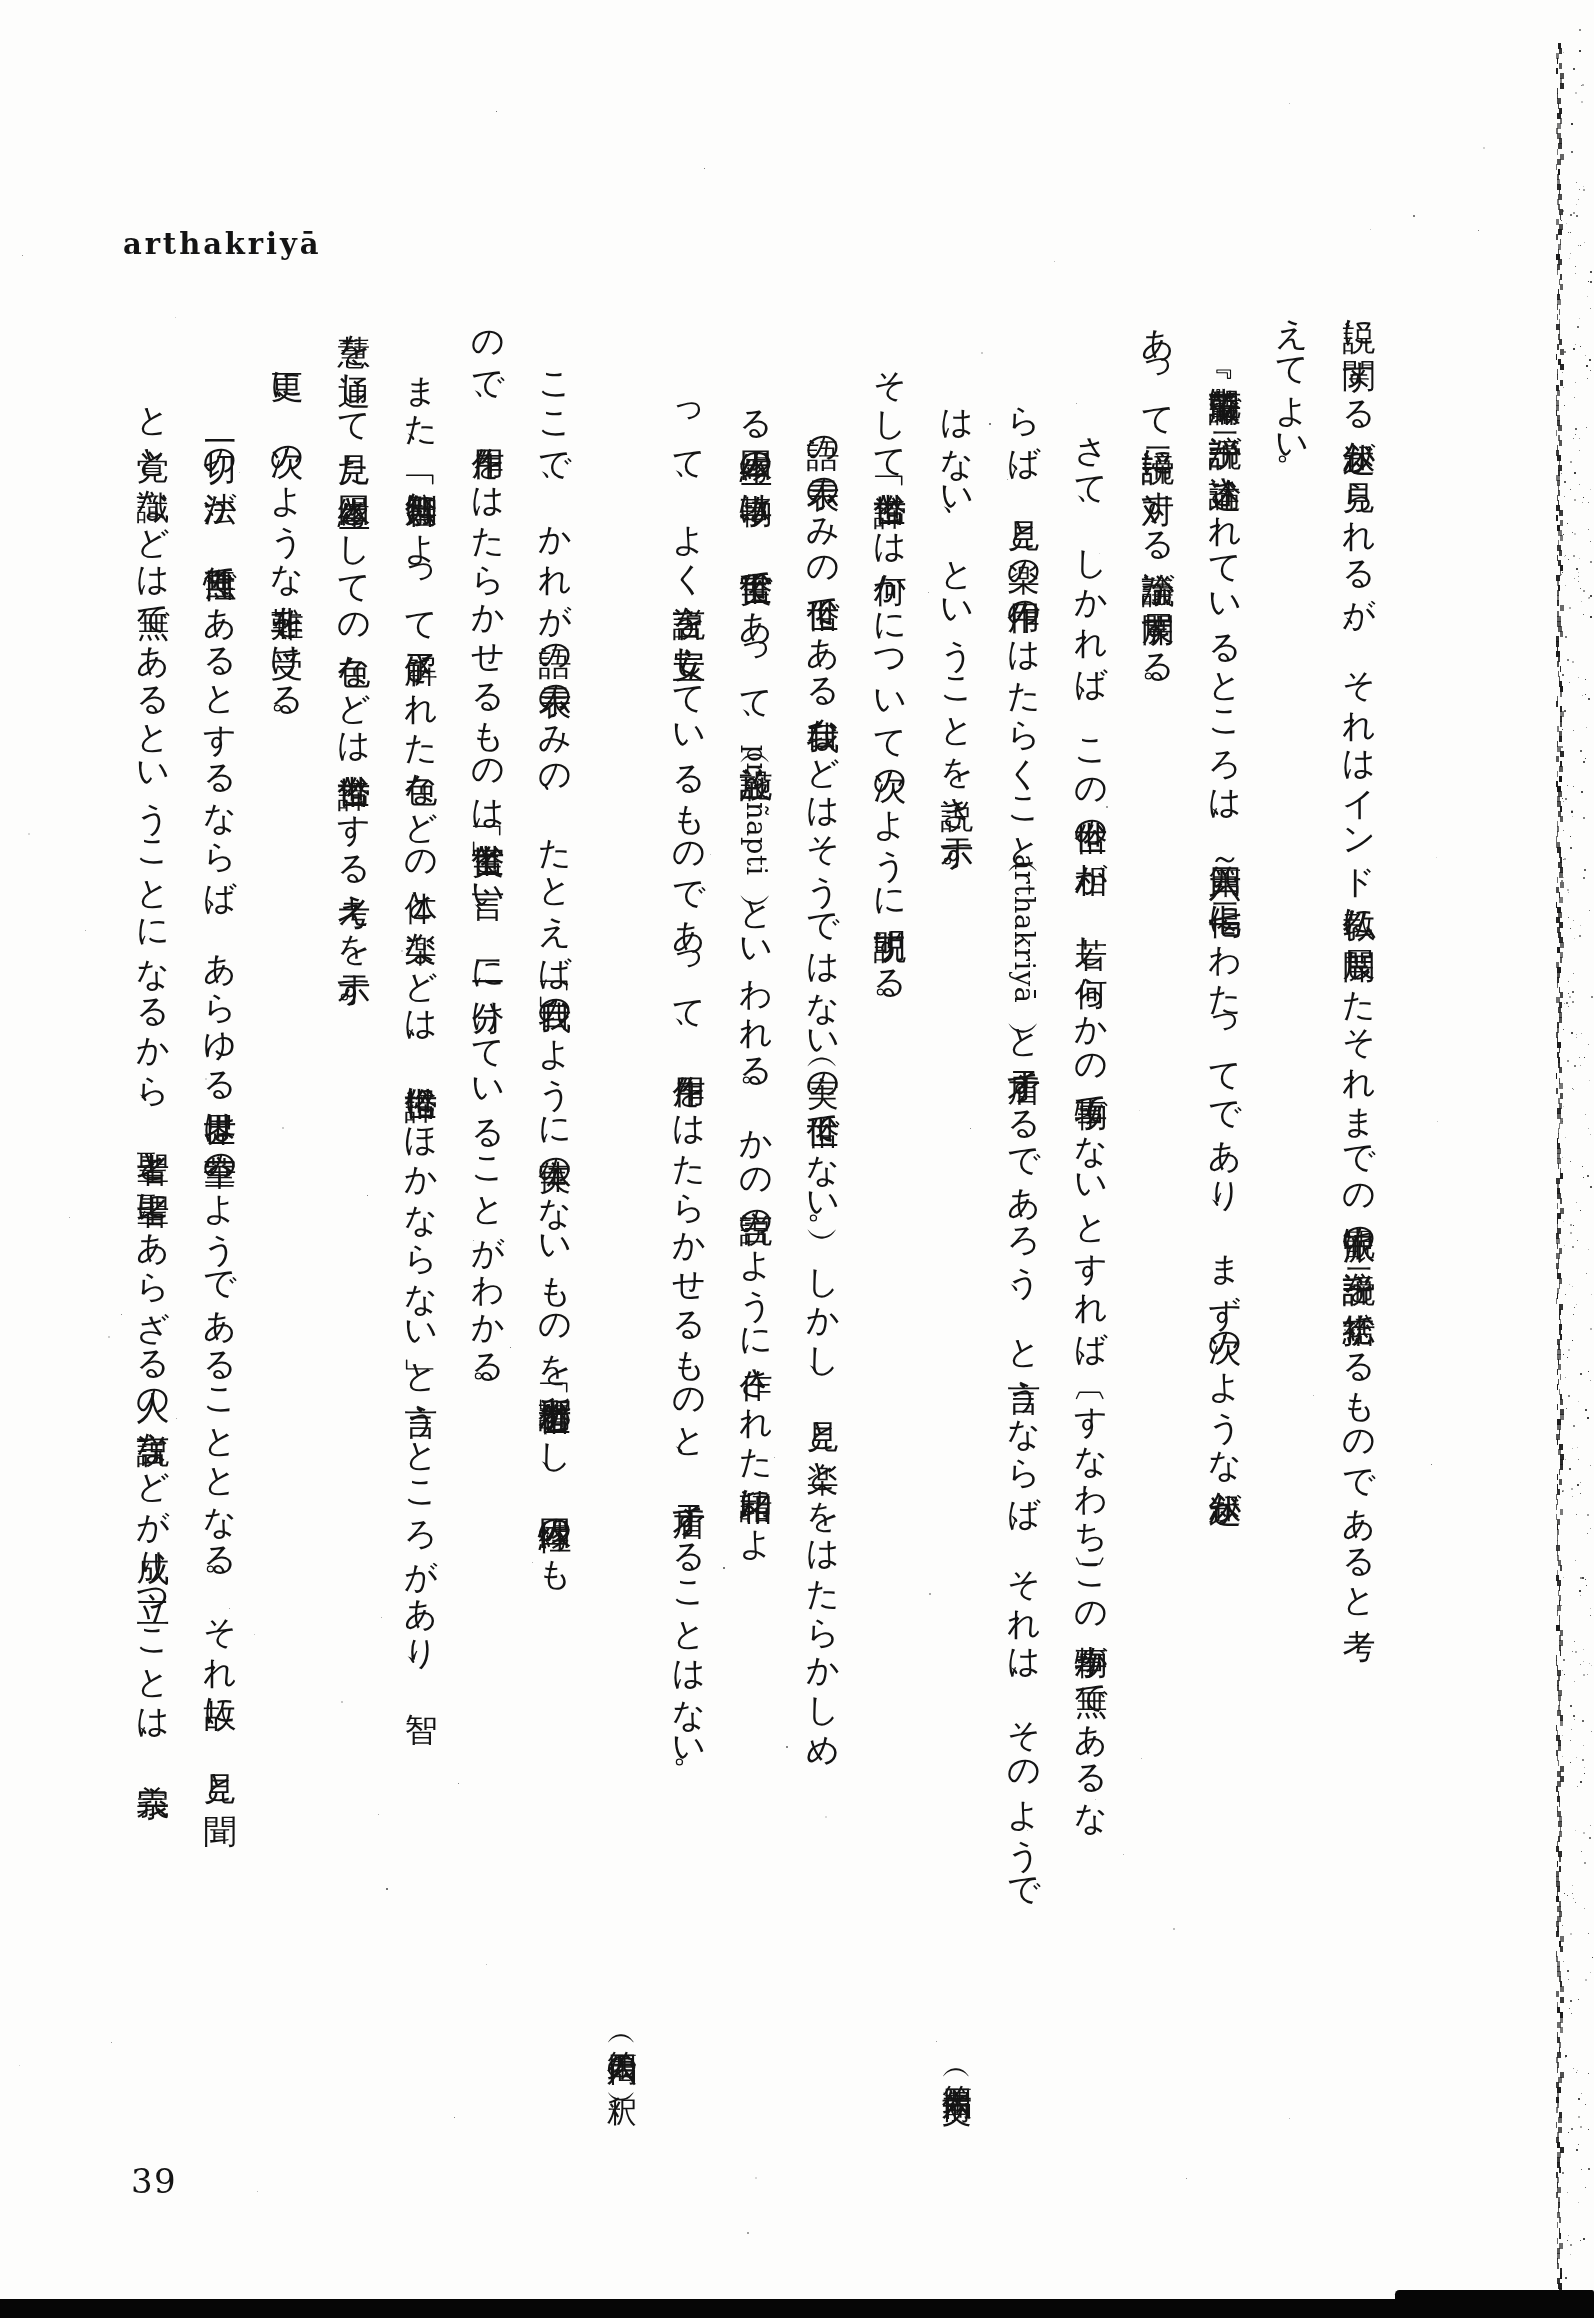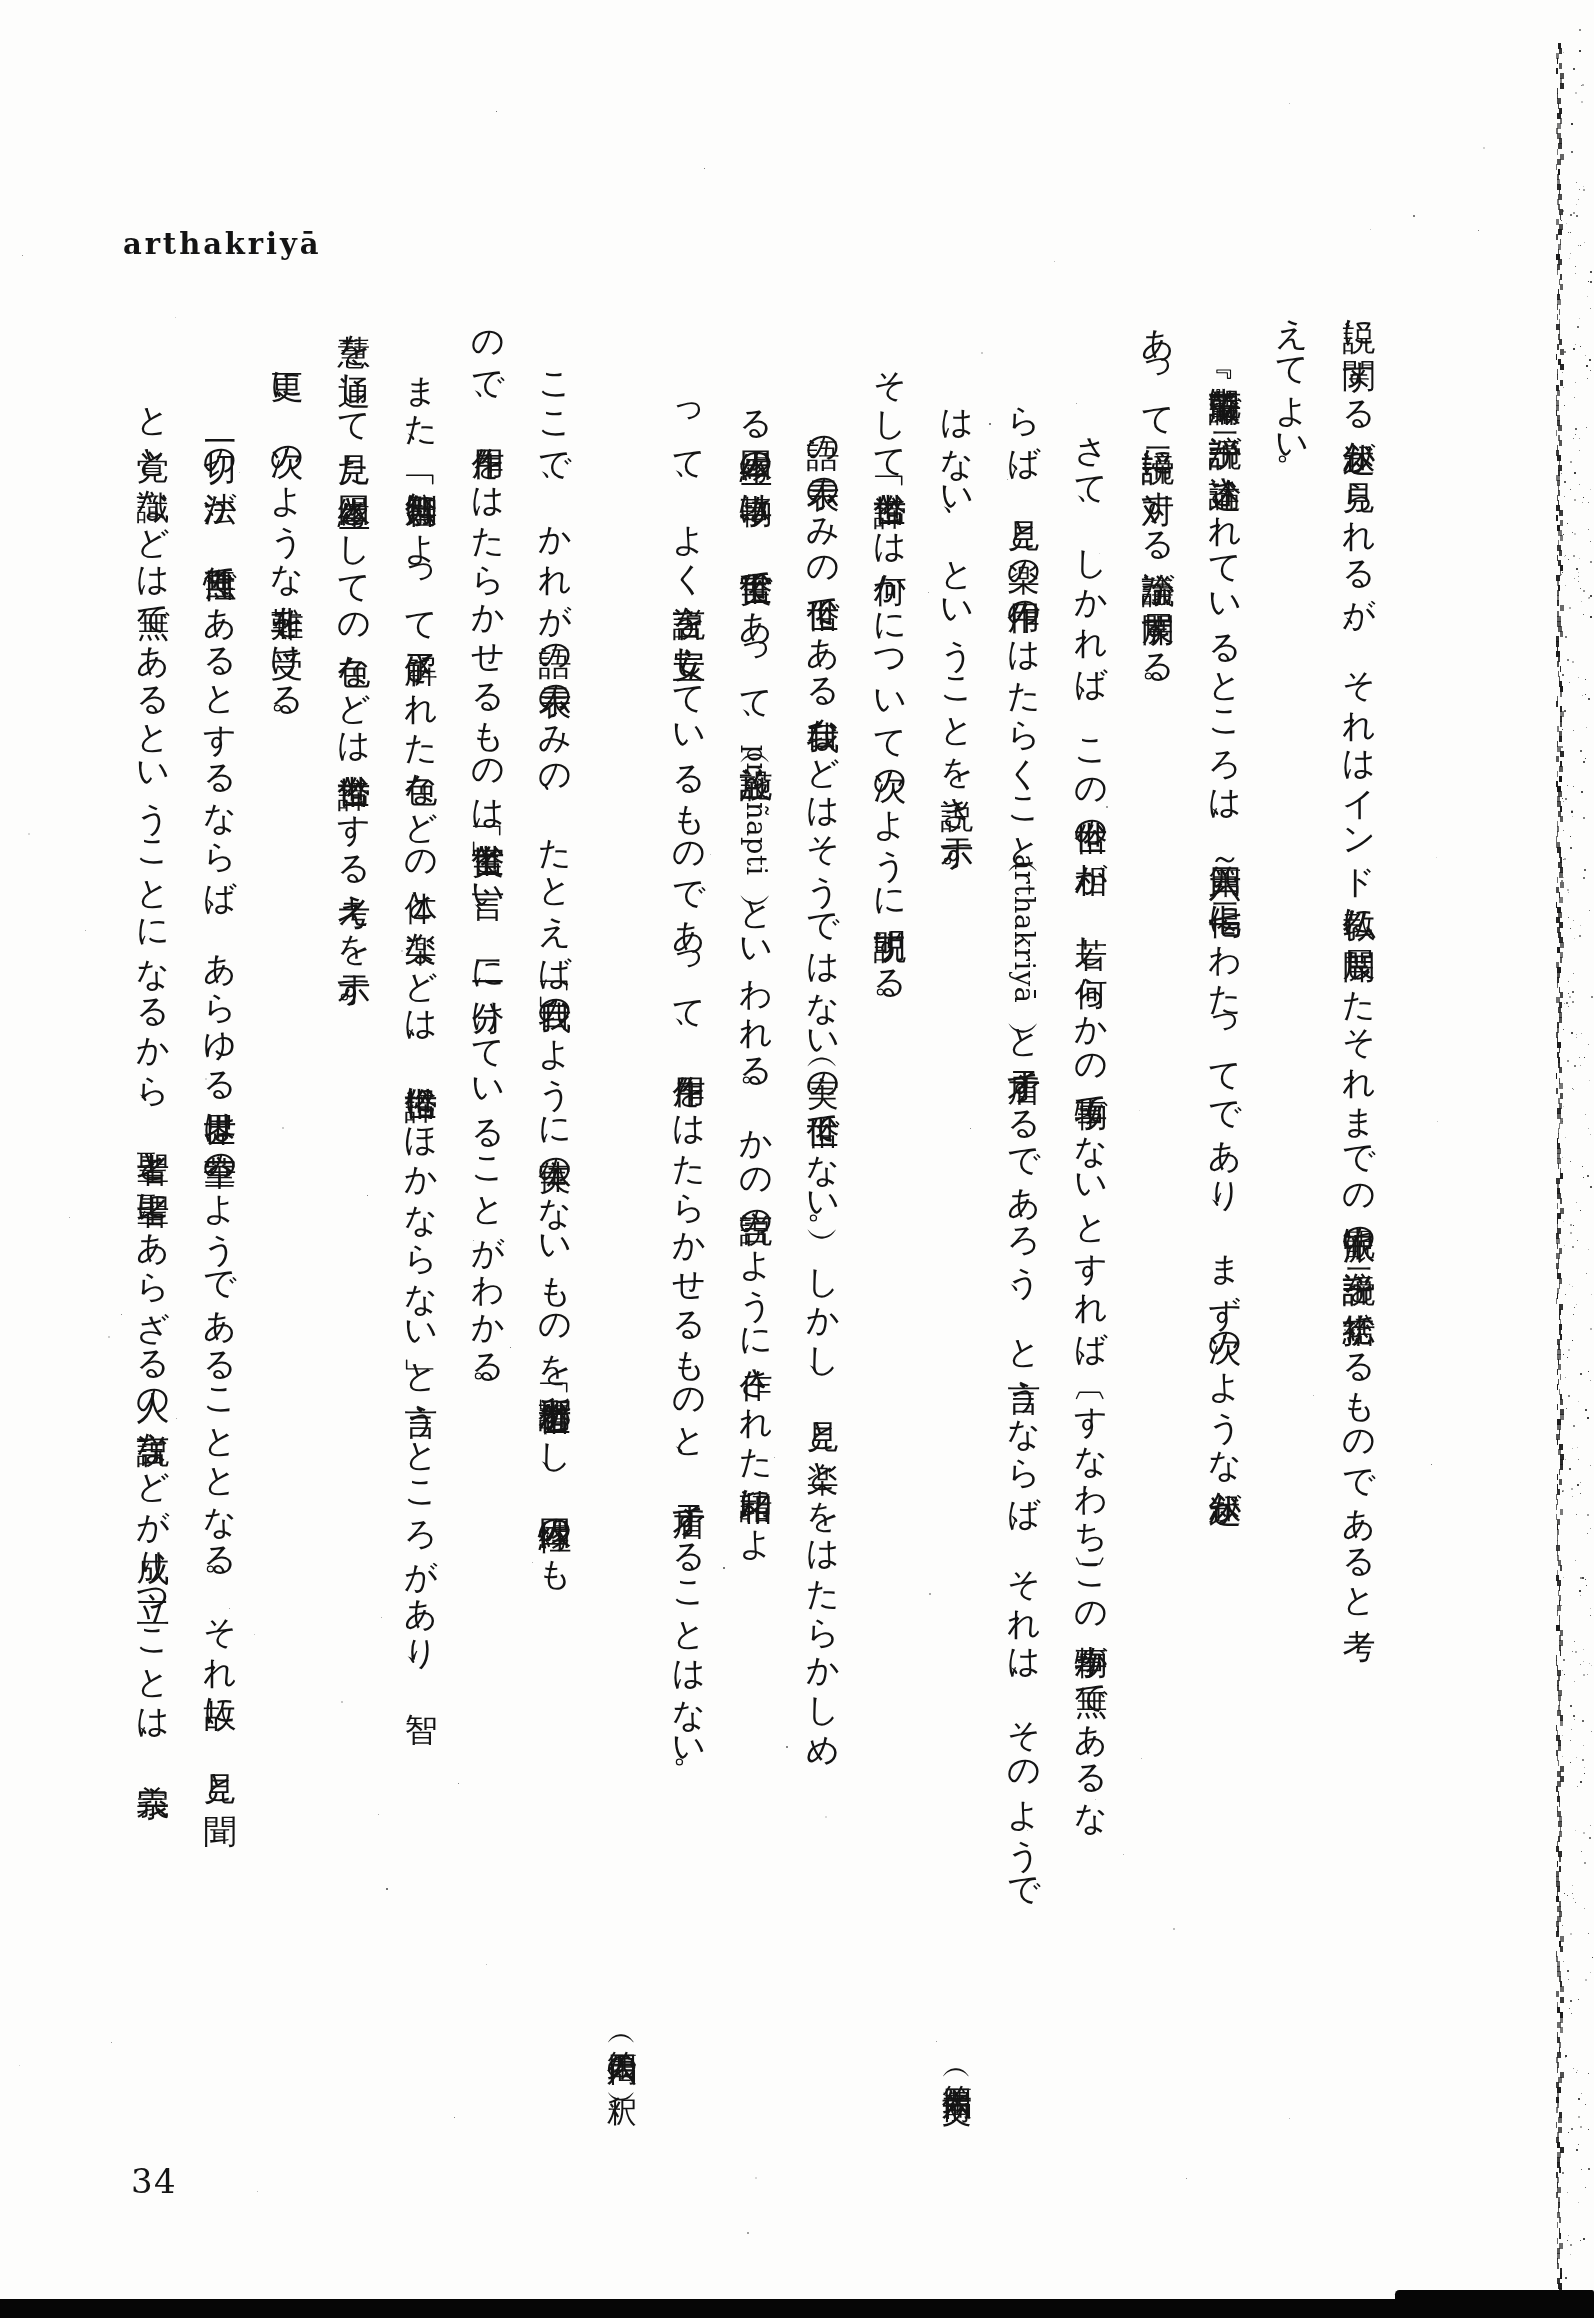--- a/index.html
+++ b/index.html
@@ -76,21 +76,21 @@
       <div class="col" style="text-indent: 0px;"><span></span><span class="cite">（第六四偈の釈）</span></div>
       <div class="col" style="text-indent: 60px;"><span>ここで、かれが語の表示のみの、たとえば「自我」のように実体のないものを所謂「邪世俗」とし、因縁性のも</span></div>
       <div class="col" style="text-indent: 18px;"><span>ので、作用をはたらかせるものは「実世俗」と言い、二に分けていることがわかる。</span></div>
       <div class="col" style="text-indent: 61px;"><span>また、「無分別智によって了解された色などの体と楽などは、世俗諦にほかならない」と言うところがあり、智</span></div>
       <div class="col" style="text-indent: 18px;"><span>慧を通して見た因縁生としての色などは世俗諦とする考えを示す。</span></div>
       <div class="col" style="text-indent: 56px;"><span>更に、次のような非難を受ける。</span></div>
       <div class="col" style="text-indent: 133px;"><span>一切の法が、無自性であるとするならば、あらゆる世界は空華のようであることとなる。それ故に、見と聞</span></div>
       <div class="col" style="text-indent: 93px;"><span>と覚と識などは無であるということになるから、聖者と聖者にあらざる人の言説などが成り立つことは、宗義</span></div>
     </div>
 
-  <div class="page-number">34</div>
+  <div class="page-number">39</div>
 
   <div class="edge-artifacts" id="edge-artifacts">
       <i style="left: 1558px; top: 43px; width: 2.9px; height: 5.7px; opacity: 0.96;"></i>
       <i style="left: 1559px; top: 48px; width: 2.9px; height: 5.7px; opacity: 0.86;"></i>
       <i style="left: 1556px; top: 53px; width: 2.9px; height: 5.7px; opacity: 0.57;"></i>
       <i style="left: 1557px; top: 58px; width: 1.4px; height: 5.7px; opacity: 1;"></i>
       <i style="left: 1559px; top: 63px; width: 2.9px; height: 5.7px; opacity: 0.71;"></i>
       <i style="left: 1556px; top: 68px; width: 2.2px; height: 5.7px; opacity: 0.95;"></i>
       <i style="left: 1560px; top: 73px; width: 3.6px; height: 5.7px; opacity: 0.75;"></i>
       <i style="left: 1560px; top: 78px; width: 2.2px; height: 5.7px; opacity: 0.57;"></i>

